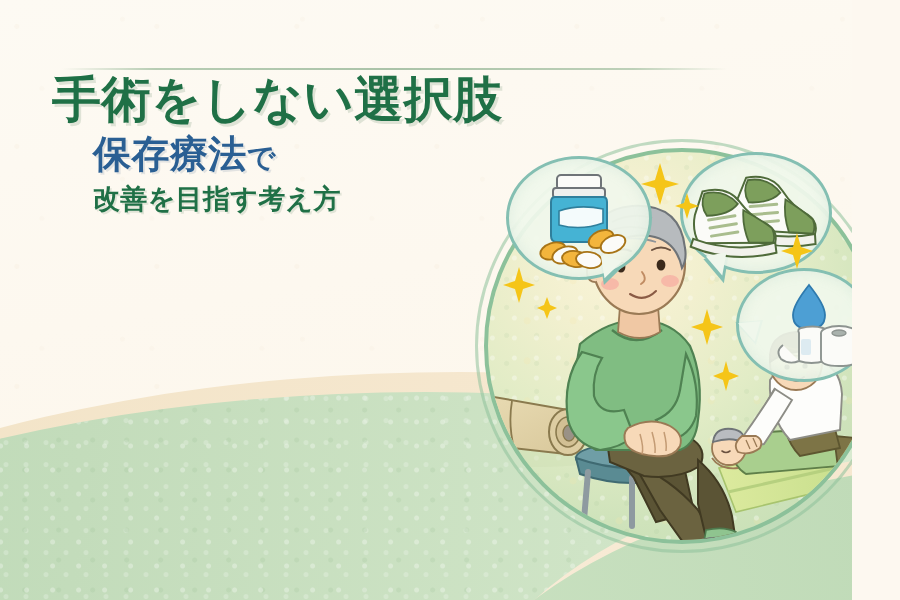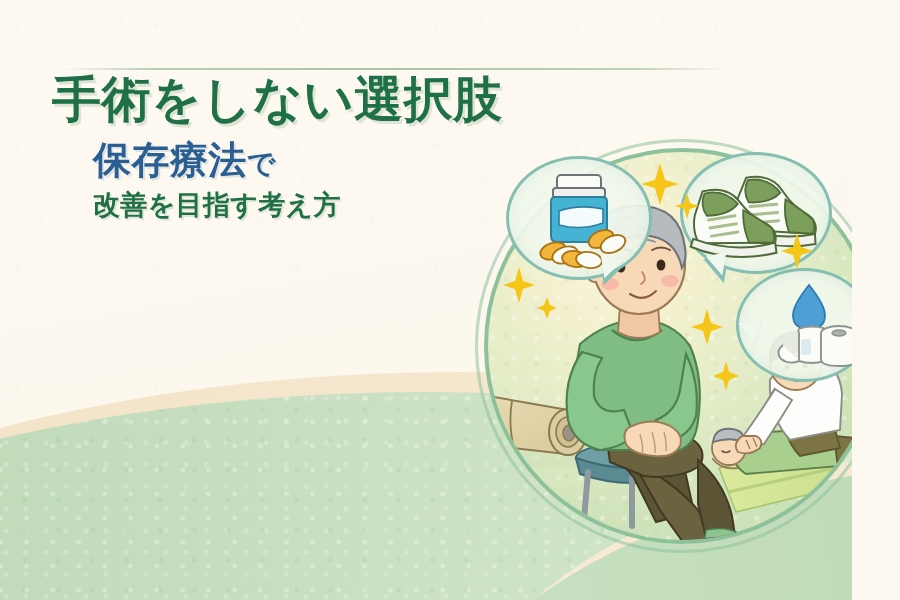--- a/index.html
+++ b/index.html
@@ -36,21 +36,21 @@
     background:linear-gradient(80deg,#f8ecd8 0%,#f6e7ce 45%,#f9efdd 100%);transform:rotate(-2deg);}
   .band-r-green{left:440px;top:455px;width:1220px;height:560px;
     background:linear-gradient(80deg,#cbe2c2 0%,#c0dbb8 40%,#d8ebcf 80%,#e9f3e1 100%);transform:rotate(-2deg);}
 
   
   .head{position:absolute;left:0;top:72px;width:470px;}
   .ln{font-weight:700;letter-spacing:.012em;white-space:nowrap;
       font-family:"DejaVu Sans","Liberation Sans",sans-serif;}
   .ln1{margin-left:52px;font-size:49px;line-height:1.16;color:#1f7046;
        text-shadow:2.5px 2.5px 0 rgba(120,150,120,.22);}
-  .ln2{margin-left:93px;margin-top:8px;font-size:38px;line-height:1.22;color:#2a5f93;
+  .ln2{margin-left:93px;margin-top:2px;font-size:38px;line-height:1.22;color:#2a5f93;
        text-shadow:2px 2px 0 rgba(120,140,165,.20);}
   .ln2 .kana{font-size:28px;}
   .ln3{margin-left:93px;margin-top:6px;font-size:27px;line-height:1.22;color:#1f7046;
        text-shadow:1.8px 1.8px 0 rgba(120,150,120,.20);}
 
   
   .disc-wrap{position:absolute;left:484px;top:148px;width:396px;height:396px;}
   .disc-ring{position:absolute;inset:0;border-radius:50%;
     border:4px solid #8cc19a;
     background:radial-gradient(circle at 34% 26%,#fbf4d9 0%,#f2f0cf 22%,#e2ecc6 46%,#cfe3bb 70%,#c2dcb2 100%);}

